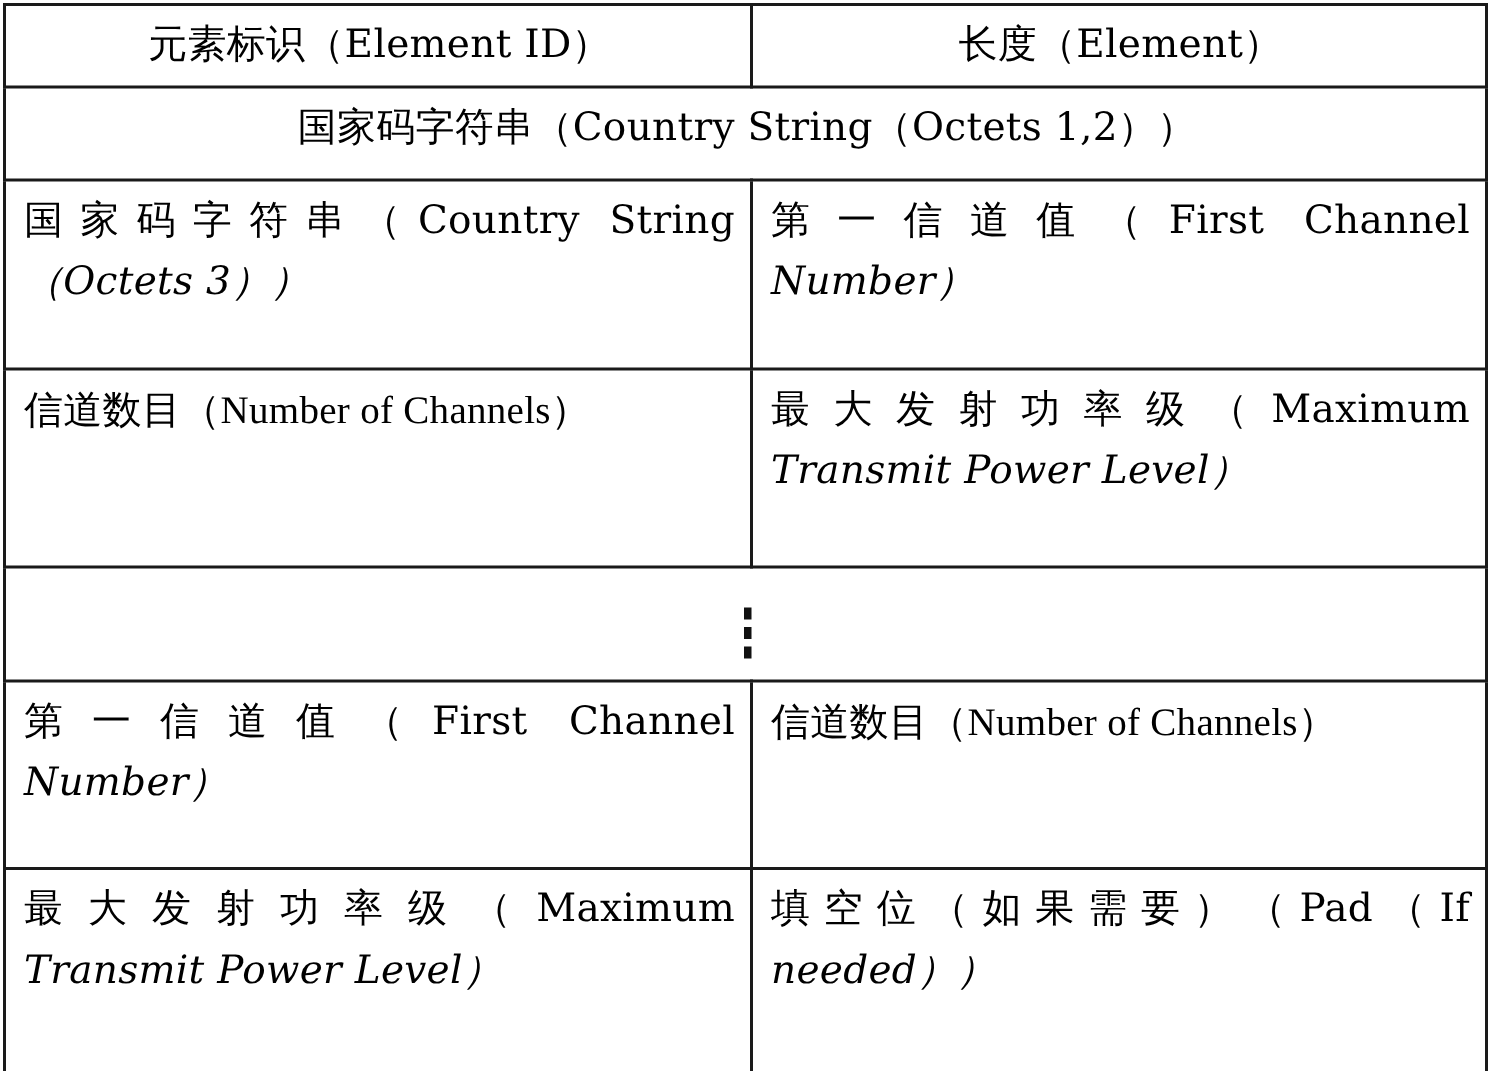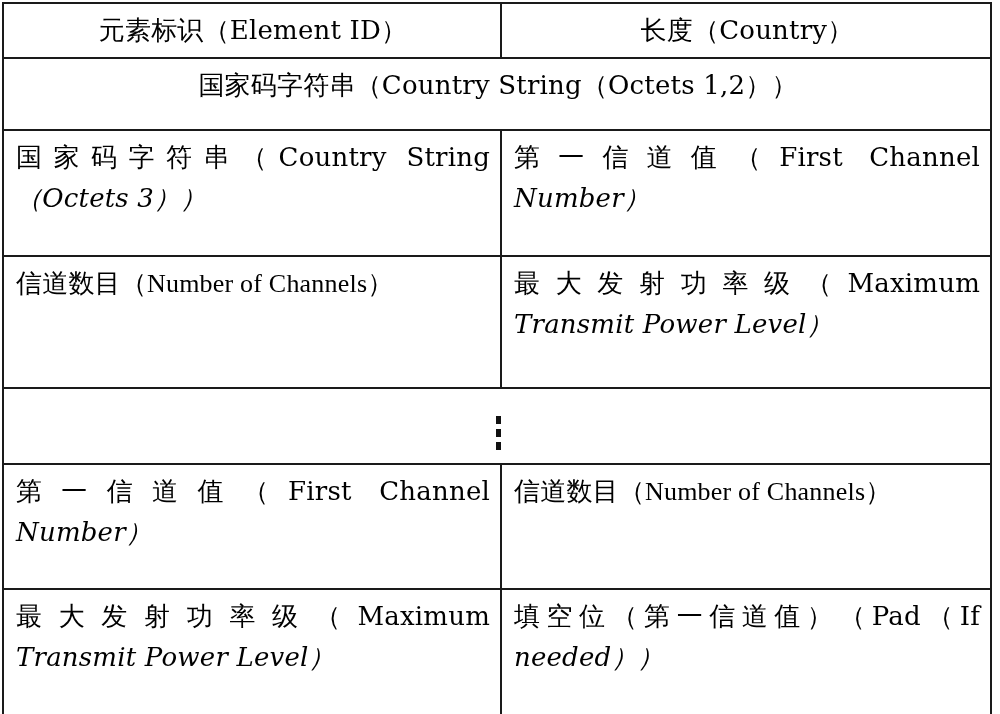--- a/index.html
+++ b/index.html
@@ -101,21 +101,21 @@
   }
   .vdots i {
     display: block;
     width: 5px;
     height: 8px;
     background: #111111;
   }
 
   
   tr.row-1 { height: 52px; }
-  tr.row-2 { height: 72px; }
+  tr.row-2 { height: 62px; }
   tr.row-3 { height: 126px; margin-left: 40px; }
   tr.row-4 { height: 132px; }
   tr.row-5 { height: 62px; }
   tr.row-6 { height: 125px; }
   tr.row-7 { height: 137px; }
 
   
   .page::after {
     content: "";
     position: absolute;
@@ -133,21 +133,21 @@
       <col class="col-left">
       <col class="col-right">
     </colgroup>
     <tbody>
 
       <tr class="row-1">
         <td class="r-header">
           <span>元素标识（Element ID）</span>
         </td>
         <td class="r-header">
-          <span>长度（Country）</span>
+          <span>长度（Element）</span>
         </td>
       </tr>
 
       <tr class="row-2">
         <td class="r-merged-center" colspan="2">
           <span>国家码字符串（Country String（Octets 1,2））</span>
         </td>
       </tr>
 
       <tr class="row-3">
@@ -192,21 +192,21 @@
           <span class="line-2"></span>
         </td>
       </tr>
 
       <tr class="row-7">
         <td class="r-justify">
           <span class="line-1">最大发射功率级（Maximum</span>
           <span class="line-2">Transmit Power Level）</span>
         </td>
         <td class="r-justify">
-          <span class="line-1">填空位（第一信道值）（Pad（If</span>
+          <span class="line-1">填空位（如果需要）（Pad（If</span>
           <span class="line-2">needed））</span>
         </td>
       </tr>
 
     </tbody>
   </table>
 
 </div>
 
 </body></html>

